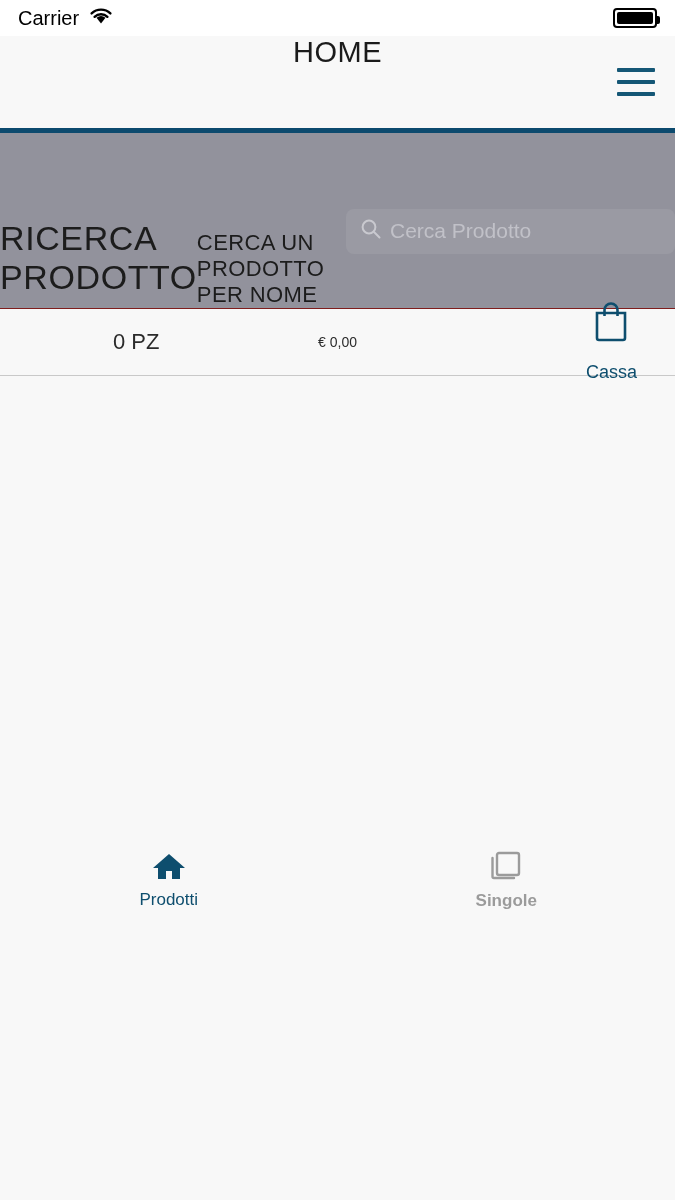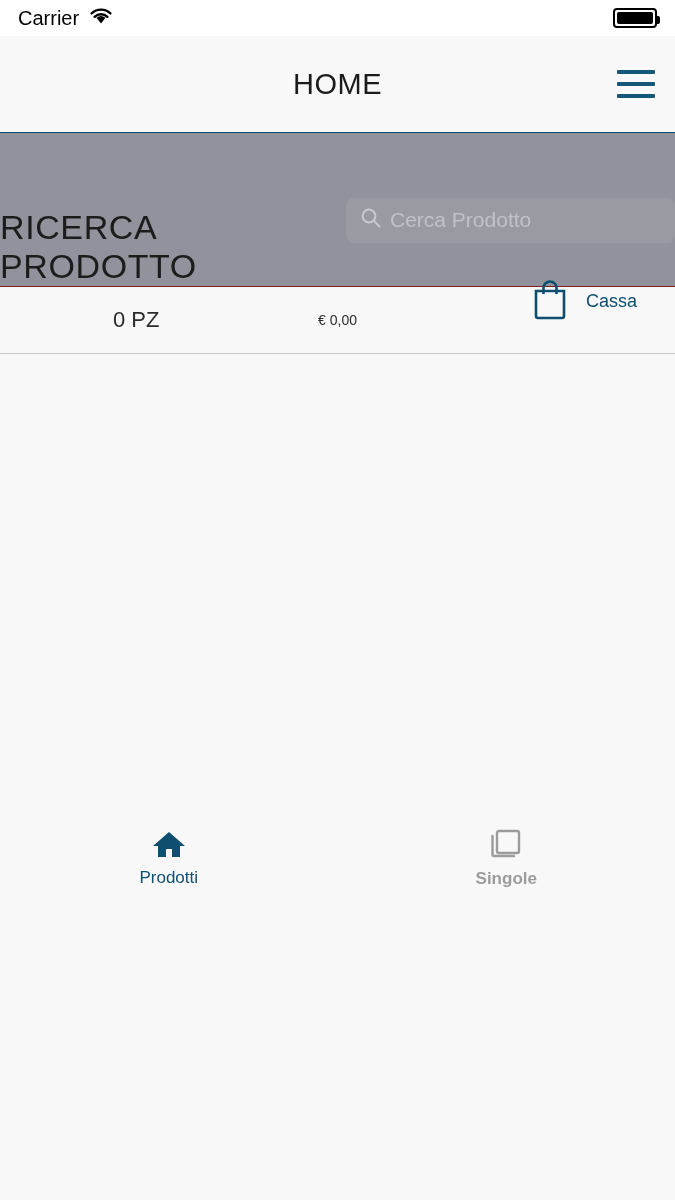--- a/index.html
+++ b/index.html
@@ -49,22 +49,22 @@
   }
   .battery-fill {
     background:#000; height:12px; margin:0 2px; border-radius:2px;
     width:36px;
   }
 
   
   .nav-bar {
     height:97px;
     background:#f8f8f8;
-    border-bottom:1px solid #0c4a6e;
-    display:flex; align-items:center; justify-content:center;
+    border-bottom:5px solid #0c4a6e;
+    display:flex; align-items:flex-start; justify-content:center;
     position:relative;
     flex:0 0 97px;
   }
   .nav-title {
     font-size:29px; color:#1b1b1b; letter-spacing:0.5px; font-weight:400;
   }
   .hamburger {
     position:absolute; right:20px; top:50%; transform:translateY(-50%);
     width:38px; height:28px;
     display:flex; flex-direction:column; justify-content:space-between;
@@ -129,21 +129,21 @@
   .summary-qty {
     position:absolute; left:113px;
     font-size:22px; color:#2b2b2b;
   }
   .summary-total {
     position:absolute; left:50%; transform:translateX(-50%);
     font-size:14px; color:#2b2b2b;
   }
   .cassa {
     position:absolute; right:38px; top:-9px;
-    display:flex; align-items:center; gap:16px;
+    display:flex; flex-direction:column; align-items:center; gap:16px;
     cursor:pointer;
   }
   .cassa-label {
     font-size:18px; color:#0e4e6e;
   }
 
   
   .tab-bar {
     flex:0 0 1000px;
     height:100px;
@@ -191,20 +191,21 @@
       <span></span>
         <span></span>
         <span></span>
     </div>
   </div>
 
   <div class="content">
     <div class="section-title">RICERCA PRODOTTO</div>
 
 
+    <div class="search-label">CERCA UN PRODOTTO PER NOME</div>
 
     <div class="search-box">
       <span class="search-icon">
         <svg width="22" height="22" viewBox="0 0 22 22">
           <circle cx="9" cy="9" r="6.4" stroke="#c9c9cf" stroke-width="2" fill="none"></circle>
           <line x1="13.8" y1="13.8" x2="19.5" y2="19.5" stroke="#c9c9cf" stroke-width="2" stroke-linecap="round"></line>
         </svg>
       </span>
       <input class="search-input" type="text" placeholder="Cerca Prodotto" style="">
     </div>

